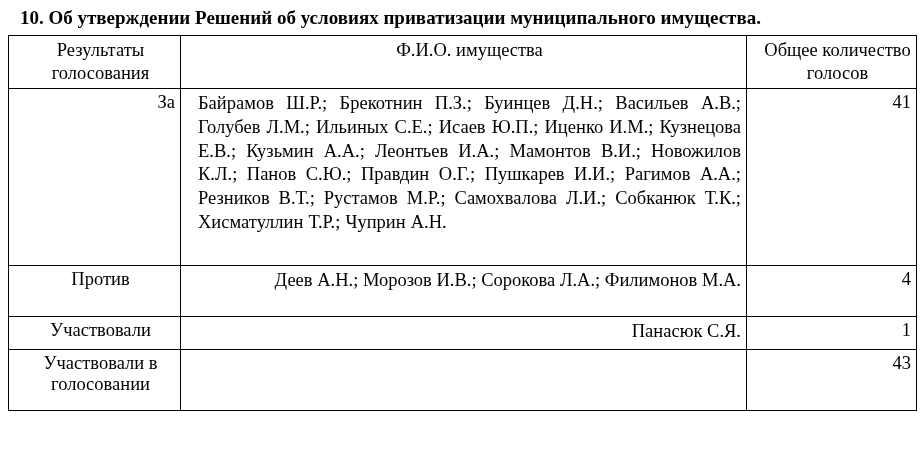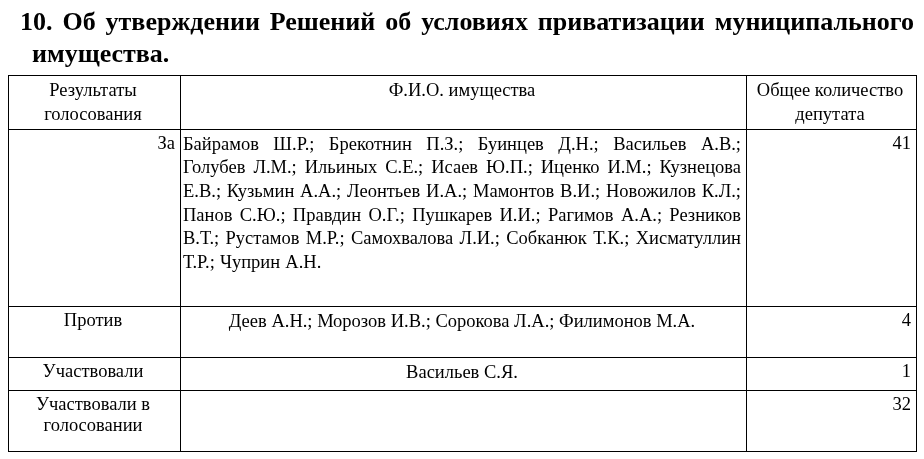--- a/index.html
+++ b/index.html
@@ -15,39 +15,39 @@
     overflow: hidden;
   }
   .page {
     width: 924px;
     height: 459px;
     position: relative;
     box-sizing: border-box;
     padding: 6px 8px 0 8px;
   }
   .heading {
-    font-size: 26px;
+    font-size: 19px;
     font-weight: bold;
     text-align: justify;
     text-align-last: left;
     line-height: 1.22;
     margin: 0 0 6px 0;
     padding: 0 2px 0 24px;
     text-indent: -12px;
   }
   table.vote {
     width: 908px;
     border-collapse: collapse;
     table-layout: fixed;
     font-size: 18.5px;
   }
   table.vote td, table.vote th {
     border: 1px solid #000000;
     vertical-align: top;
-    padding: 3px 5px 3px 2px;
+    padding: 3px 5px 3px 17px;
     font-weight: normal;
   }
   .col-a { width: 172px; }
   .col-b { width: 566px; }
   .col-c { width: 170px; }
 
   .hdr {
     text-align: center;
     vertical-align: middle;
     line-height: 1.25;
@@ -62,21 +62,21 @@
     text-align: center;
     vertical-align: top;
   }
   .names {
     text-align: justify;
     text-align-last: left;
     line-height: 1.28;
     word-spacing: 0.5px;
   }
   .names-short {
-    text-align: center;
+    text-align: right;
     line-height: 1.28;
   }
   .row-for td { height: 170px; }
   .row-against td { height: 44px; margin-top: 36px; }
   .row-abstain td { height: 26px; }
   .row-part td { height: 54px; margin-top: 33px; }
 </style>
 </head>
 <body>
 
@@ -87,40 +87,40 @@
   <table class="vote">
     <colgroup>
       <col class="col-a">
       <col class="col-b">
       <col class="col-c">
     </colgroup>
     <thead>
       <tr>
         <th class="hdr">Результаты голосования</th>
         <th class="hdr">Ф.И.О. имущества</th>
-        <th class="hdr">Общее количество депутата</th>
+        <th class="hdr">Общее количество голосов</th>
       </tr>
     </thead>
     <tbody>
       <tr class="row-for">
         <td class="cell-center-mid">За</td>
         <td class="names">Байрамов Ш.Р.; Брекотнин П.З.; Буинцев Д.Н.; Васильев А.В.; Голубев Л.М.; Ильиных С.Е.; Исаев Ю.П.; Иценко И.М.; Кузнецова Е.В.; Кузьмин А.А.; Леонтьев И.А.; Мамонтов В.И.; Новожилов К.Л.; Панов С.Ю.; Правдин О.Г.; Пушкарев И.И.; Рагимов А.А.; Резников В.Т.; Рустамов М.Р.; Самохвалова Л.И.; Собканюк Т.К.; Хисматуллин Т.Р.; Чуприн А.Н.</td>
         <td class="cell-center-mid">41</td>
       </tr>
       <tr class="row-against">
         <td class="cell-center-top">Против</td>
         <td class="names-short">Деев А.Н.; Морозов И.В.; Сорокова Л.А.; Филимонов М.А.</td>
         <td class="cell-center-mid">4</td>
       </tr>
       <tr class="row-abstain">
         <td class="cell-center-top">Участвовали</td>
-        <td class="names-short">Васильев С.Я.</td>
+        <td class="names-short">Панасюк С.Я.</td>
         <td class="cell-center-mid">1</td>
       </tr>
       <tr class="row-part">
         <td class="cell-center-top">Участвовали в голосовании</td>
         <td class="names-short"></td>
-        <td class="cell-center-mid">32</td>
+        <td class="cell-center-mid">43</td>
       </tr>
     </tbody>
   </table>
 
 </div>
 
 </body></html>

